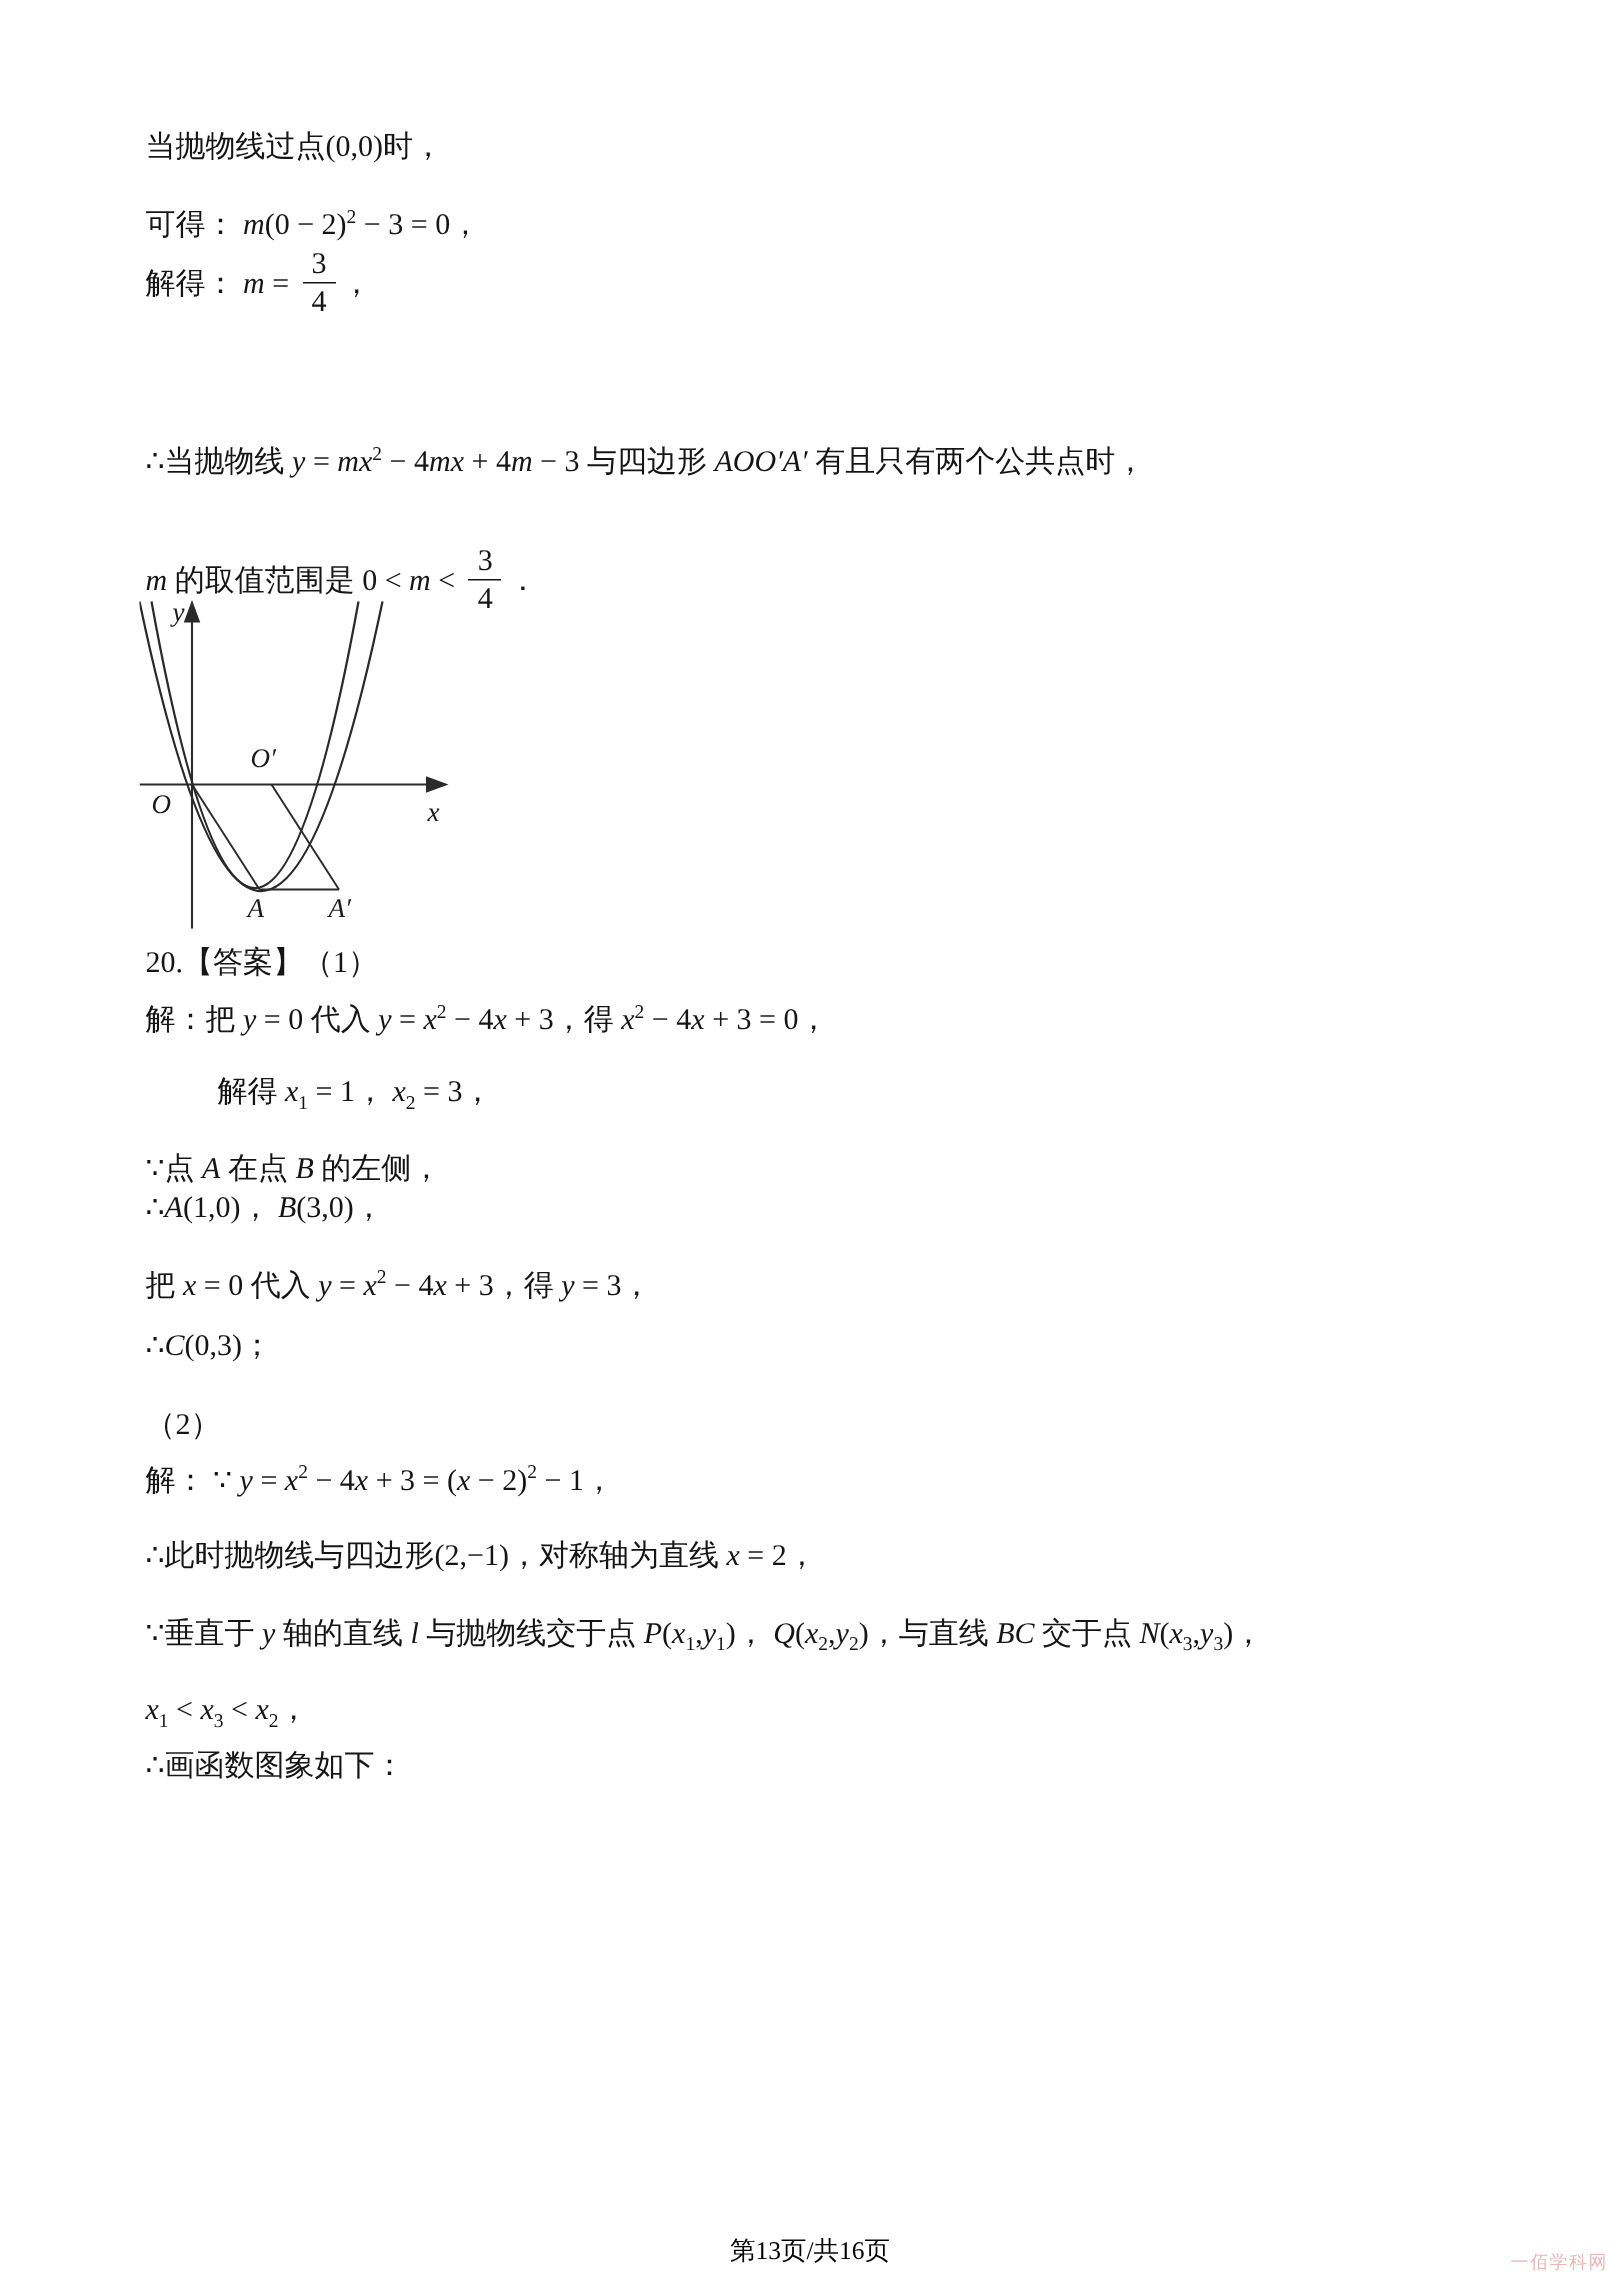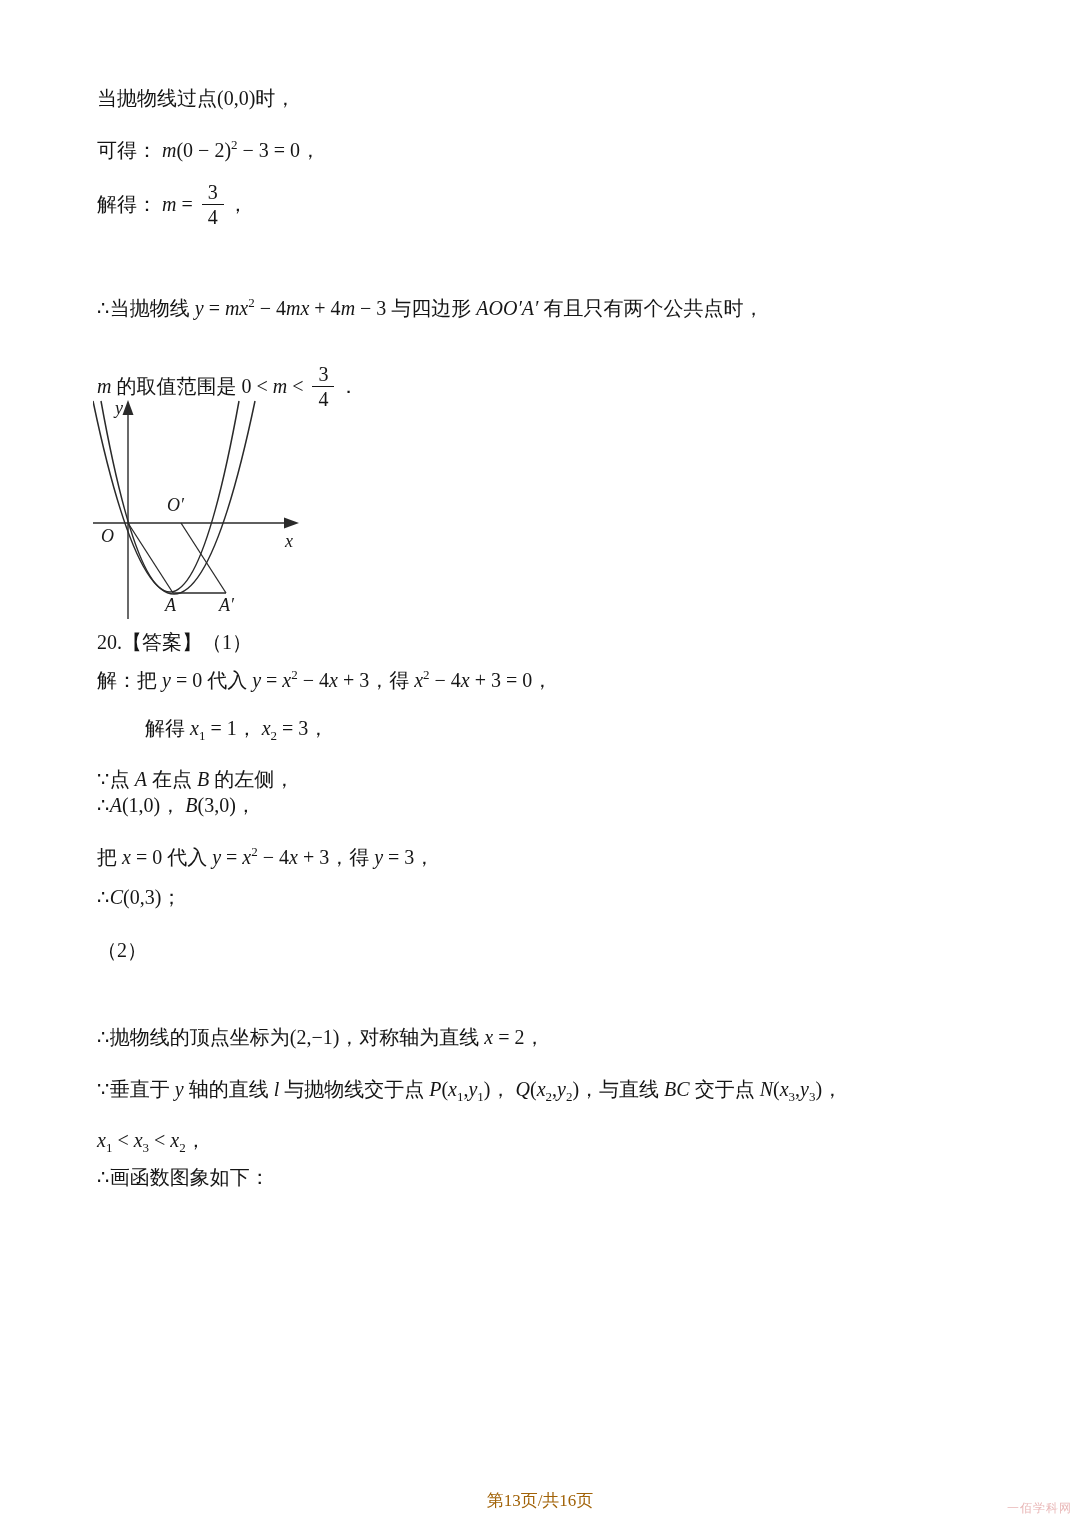--- a/index.html
+++ b/index.html
@@ -52,38 +52,38 @@
     font-style:italic;
     font-size:18px;
     fill:#1a1a1a;
   }
   .footer{
     position:absolute;
     top:1489px;left:0;
     width:100%;
     text-align:center;
     font-size:17px;
-    color:#a16207;
+    color:#000000;
   }
   .watermark{
     position:absolute;
     top:1500px;right:8px;
     font-size:12px;
     letter-spacing:1px;
     color:#e9b8b8;
   }
 </style>
 </head>
 <body>
 
 <div class="page">
 
   <div class="line" style="top: 86px;"><span>当抛物线过点</span><span class="mathr">(0,0)</span><span>时，</span></div>
   <div class="line" style="top: 138px;"><span>可得： </span><span class="math">m</span><span class="mathr">(0 − 2)</span><sup>2</sup><span class="mathr"> − 3 = 0</span><span>，</span></div>
-  <div class="line" style="top: 183px;"><span>解得： </span><span class="math">m</span><span class="mathr"> = </span><span class="frac mathr"><span class="num">3</span><span class="den">4</span></span><span>，</span></div>
+  <div class="line" style="top: 167px;"><span>解得： </span><span class="math">m</span><span class="mathr"> = </span><span class="frac mathr"><span class="num">3</span><span class="den">4</span></span><span>，</span></div>
   <div class="line" style="top: 296px;"><span>∴当抛物线 </span><span class="math">y</span><span class="mathr"> = </span><span class="math">mx</span><sup>2</sup><span class="mathr"> − 4</span><span class="math">mx</span><span class="mathr"> + 4</span><span class="math">m</span><span class="mathr"> − 3</span><span> 与四边形 </span><span class="math">AOO′A′</span><span> 有且只有两个公共点时，</span></div>
   <div class="line" style="top: 336px; margin-top: 29px;"><span class="math">m</span><span> 的取值范围是 </span><span class="mathr">0 &lt; </span><span class="math">m</span><span class="mathr"> &lt; </span><span class="frac mathr"><span class="num">3</span><span class="den">4</span></span><span>．</span></div>
 
   <div class="figure">
     <svg width="215" height="228" viewBox="0 0 215 228">
 
       <line x1="0" y1="125" x2="196" y2="125" stroke="#2a2a2a" stroke-width="1.4"></line>
       <polygon points="206,125 191,119.5 191,130.5" fill="#2a2a2a"></polygon>
       <line x1="35" y1="221" x2="35" y2="12" stroke="#2a2a2a" stroke-width="1.4"></line>
       <polygon points="35,2 29.5,17 40.5,17" fill="#2a2a2a"></polygon>
@@ -105,21 +105,22 @@
   </div>
 
   <div class="line" style="top: 630px;"><span>20.【答案】（1）</span></div>
   <div class="line" style="top: 668px;"><span>解：把 </span><span class="math">y</span><span class="mathr"> = 0</span><span> 代入 </span><span class="math">y</span><span class="mathr"> = </span><span class="math">x</span><sup>2</sup><span class="mathr"> − 4</span><span class="math">x</span><span class="mathr"> + 3</span><span>，得 </span><span class="math">x</span><sup>2</sup><span class="mathr"> − 4</span><span class="math">x</span><span class="mathr"> + 3 = 0</span><span>，</span></div>
   <div class="line" style="top: 716px; margin-left: 48px;"><span>解得 </span><span class="math">x</span><sub>1</sub><span class="mathr"> = 1</span><span>， </span><span class="math">x</span><sub>2</sub><span class="mathr"> = 3</span><span>，</span></div>
   <div class="line" style="top: 767px;"><span>∵点 </span><span class="math">A</span><span> 在点 </span><span class="math">B</span><span> 的左侧，</span></div>
   <div class="line" style="top: 793px;"><span>∴</span><span class="math">A</span><span class="mathr">(1,0)</span><span>， </span><span class="math">B</span><span class="mathr">(3,0)</span><span>，</span></div>
   <div class="line" style="top: 845px;"><span>把 </span><span class="math">x</span><span class="mathr"> = 0</span><span> 代入 </span><span class="math">y</span><span class="mathr"> = </span><span class="math">x</span><sup>2</sup><span class="mathr"> − 4</span><span class="math">x</span><span class="mathr"> + 3</span><span>，得 </span><span class="math">y</span><span class="mathr"> = 3</span><span>，</span></div>
   <div class="line" style="top: 885px;"><span>∴</span><span class="math">C</span><span class="mathr">(0,3)</span><span>；</span></div>
   <div class="line" style="top: 938px;"><span>（2）</span></div>
-  <div class="line" style="top: 1025px;"><span>∴抛物线的顶点坐标为</span><span class="mathr">(2,−1)</span><span>，对称轴为直线 </span><span class="math">x</span><span class="mathr"> = 2</span><span>，</span></div>
+  <div class="line" style="top: 975px;"><span>解： ∵ </span><span class="math">y</span><span class="mathr"> = </span><span class="math">x</span><sup>2</sup><span class="mathr"> − 4</span><span class="math">x</span><span class="mathr"> + 3 = (</span><span class="math">x</span><span class="mathr"> − 2)</span><sup>2</sup><span class="mathr"> − 1</span><span>，</span></div>
+  <div class="line" style="top: 1025px;"><span>∴此时抛物线与四边形</span><span class="mathr">(2,−1)</span><span>，对称轴为直线 </span><span class="math">x</span><span class="mathr"> = 2</span><span>，</span></div>
   <div class="line" style="top: 1077px;"><span>∵垂直于 </span><span class="math">y</span><span> 轴的直线 </span><span class="math">l</span><span> 与抛物线交于点 </span><span class="math">P</span><span class="mathr">(</span><span class="math">x</span><sub>1</sub><span class="mathr">,</span><span class="math">y</span><sub>1</sub><span class="mathr">)</span><span>， </span><span class="math">Q</span><span class="mathr">(</span><span class="math">x</span><sub>2</sub><span class="mathr">,</span><span class="math">y</span><sub>2</sub><span class="mathr">)</span><span>，与直线 </span><span class="math">BC</span><span> 交于点 </span><span class="math">N</span><span class="mathr">(</span><span class="math">x</span><sub>3</sub><span class="mathr">,</span><span class="math">y</span><sub>3</sub><span class="mathr">)</span><span>，</span></div>
   <div class="line" style="top: 1128px;"><span class="math">x</span><sub>1</sub><span class="mathr"> &lt; </span><span class="math">x</span><sub>3</sub><span class="mathr"> &lt; </span><span class="math">x</span><sub>2</sub><span>，</span></div>
   <div class="line" style="top: 1165px;"><span>∴画函数图象如下：</span></div>
 
   <div class="footer">第13页/共16页</div>
   <div class="watermark">一佰学科网</div>
 
 </div>
 
 </body></html>

